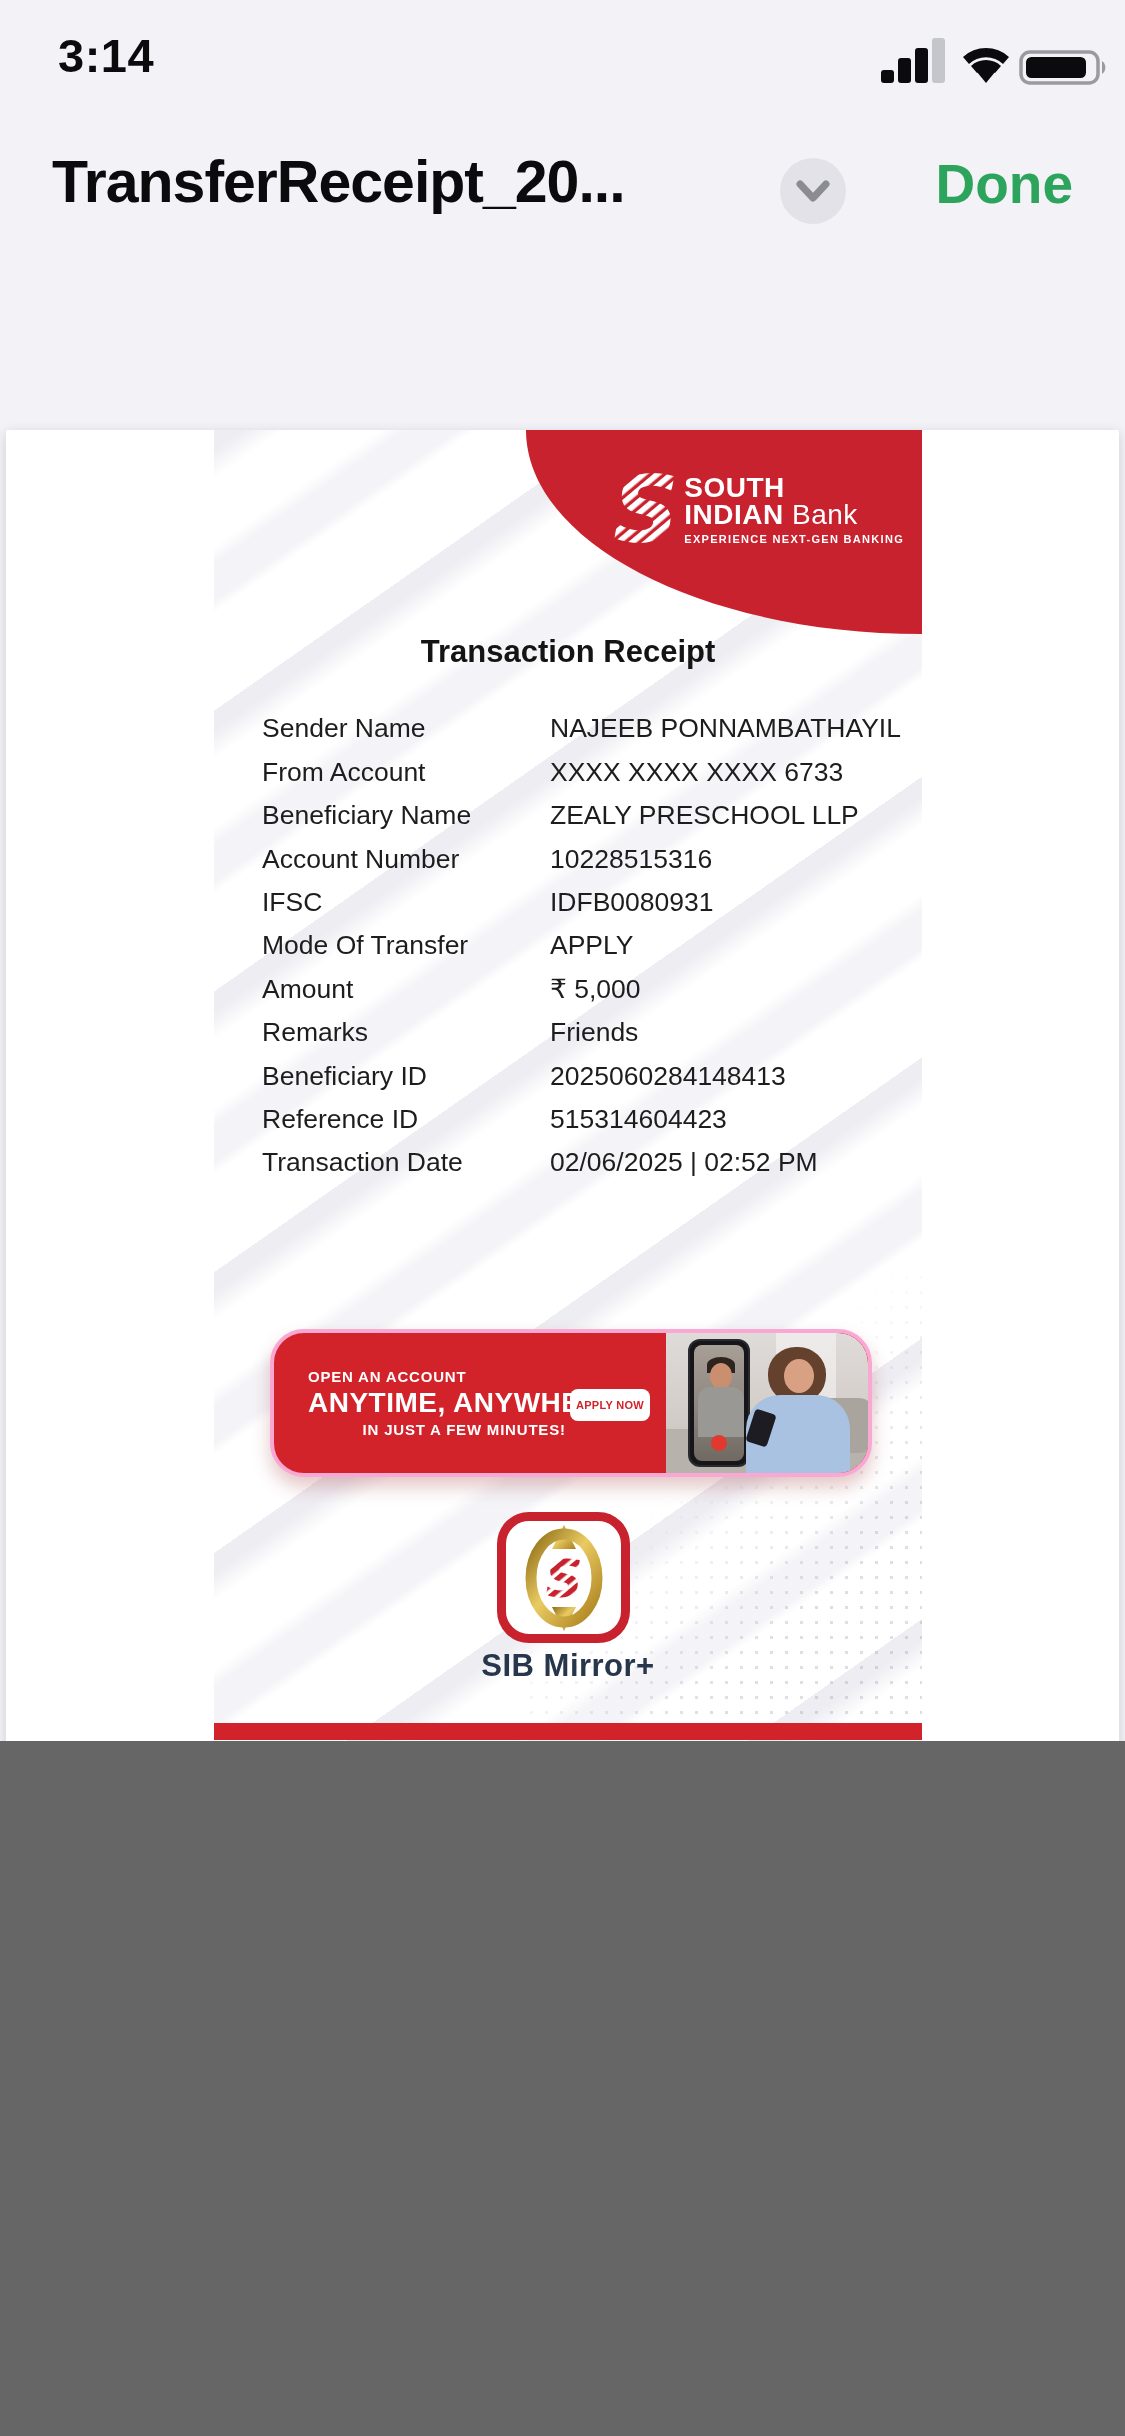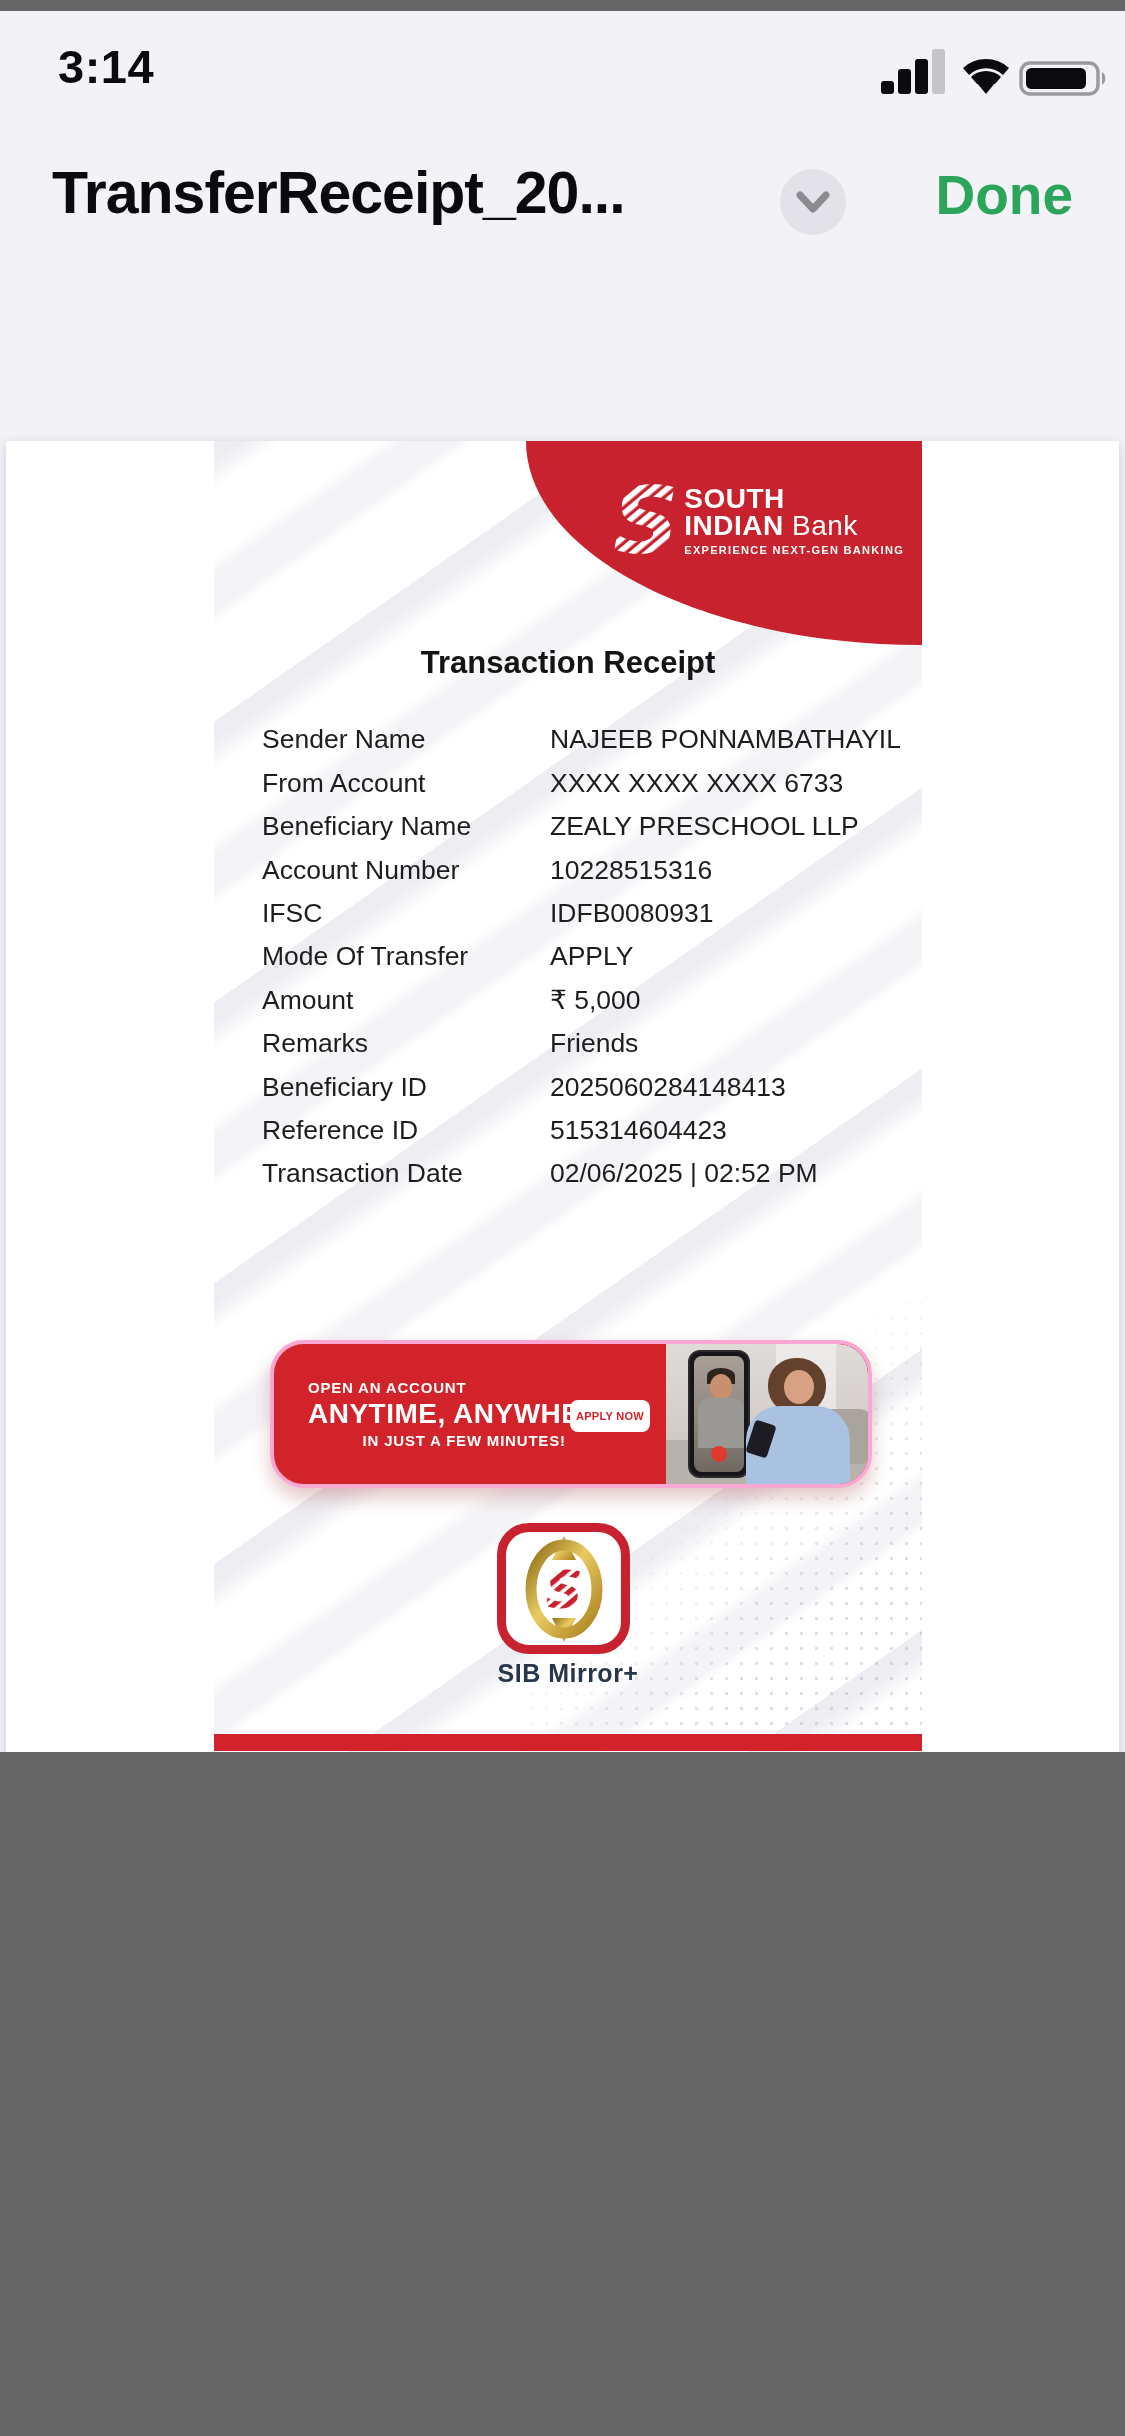--- a/index.html
+++ b/index.html
@@ -1,18 +1,18 @@
 <!DOCTYPE html>
 <html><head>
 <meta charset="utf-8">
 <style>
   html,body{margin:0;padding:0;background:#666;}
   .screen{
     position:relative;width:1125px;height:1741px;background:#F2F2F7;overflow:hidden;
-    font-family:"Liberation Sans","DejaVu Sans",sans-serif;margin:11px auto;
+    font-family:"Liberation Sans","DejaVu Sans",sans-serif;margin:0 auto;
   }
   
   .time{position:absolute;left:58px;top:28px;font-size:47px;font-weight:700;color:#0b0b0d;letter-spacing:.5px;}
   .sb-icons{position:absolute;left:878px;top:30px;width:240px;height:60px;}
   
   .nav-title{position:absolute;left:52px;top:148px;width:660px;font-size:59px;font-weight:700;color:#0b0b0d;
     letter-spacing:-1px;white-space:nowrap;overflow:hidden;}
   .collapse-btn{position:absolute;left:780px;top:158px;width:66px;height:66px;border-radius:50%;
     background:#E2E2E8;display:flex;align-items:center;justify-content:center;}
   .done-btn{position:absolute;right:52px;top:152px;font-size:55px;font-weight:700;color:#2CA45C;}
@@ -70,21 +70,21 @@
   .hangup{position:absolute;left:50%;bottom:10px;transform:translateX(-50%);width:16px;height:16px;border-radius:50%;
     background:#E03A30;}
   .woman-hair{position:absolute;right:42px;top:14px;width:58px;height:56px;border-radius:48%;background:#64412d;}
   .woman-face{position:absolute;right:54px;top:26px;width:30px;height:34px;border-radius:50%;background:#D9A183;}
   .woman-body{position:absolute;right:18px;top:62px;width:104px;height:80px;border-radius:34px 34px 0 0;background:#A9C2E2;}
   .woman-phone{position:absolute;right:96px;top:78px;width:22px;height:34px;background:#1c1c22;border-radius:4px;
     transform:rotate(18deg);}
   
   .badge{position:absolute;left:283px;top:1082px;width:133px;height:131px;background:#fff;
     border:9px solid #C8222E;border-radius:32px;box-sizing:border-box;display:flex;align-items:center;justify-content:center;}
-  .badge-label{position:absolute;top:1218px;left:0;width:100%;text-align:center;font-size:25px;font-weight:700;
+  .badge-label{position:absolute;top:1218px;left:0;width:100%;text-align:center;font-size:31px;font-weight:700;
     color:#27364B;letter-spacing:.5px;}
   .footer-bar{position:absolute;left:0;top:1293px;width:708px;height:17px;background:#D2232A;}
   
   .toolbar-icon{position:absolute;}
   .home-indicator{position:absolute;left:362px;top:2417px;width:400px;height:15px;border-radius:8px;background:#060606;}
 </style>
 </head>
 <body>
 
 <div class="screen">

